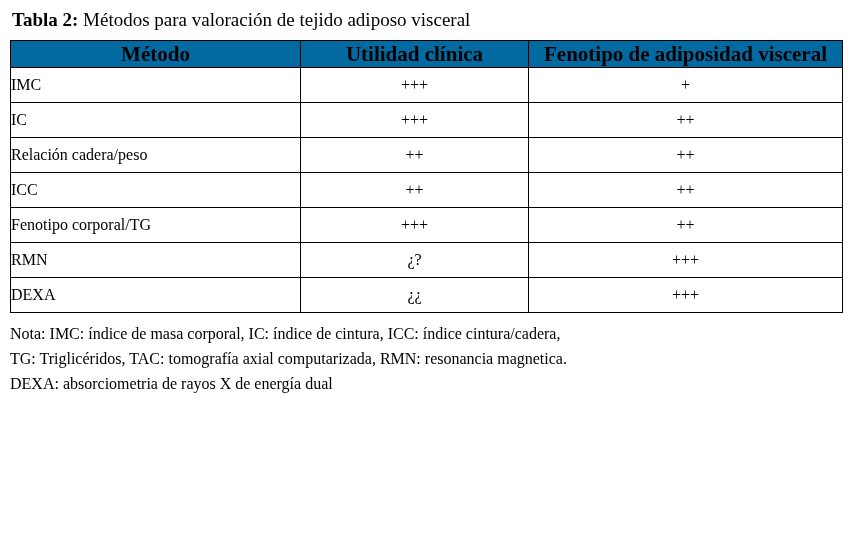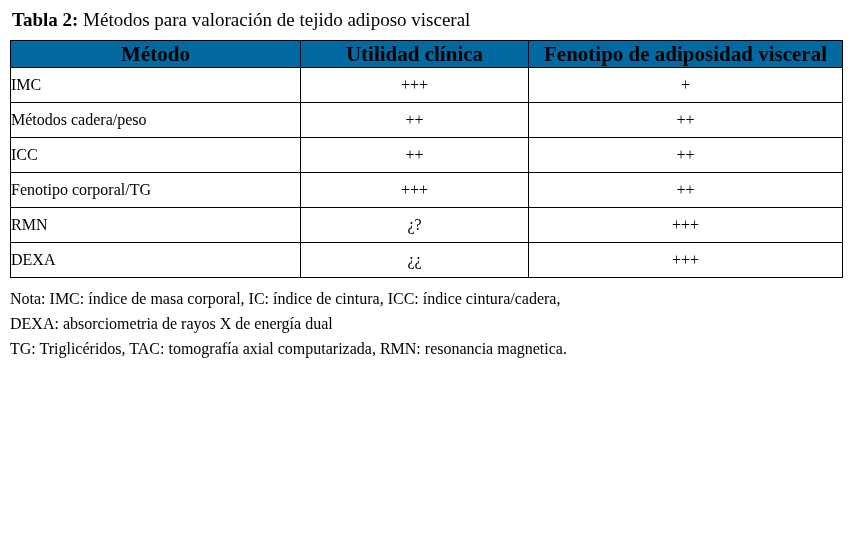--- a/index.html
+++ b/index.html
@@ -97,21 +97,26 @@
         <th>Fenotipo de adiposidad visceral</th>
       </tr>
     </thead>
     <tbody>
       <tr>
         <td class="cell-method">IMC</td>
         <td class="cell-center">+++</td>
         <td class="cell-center">+</td>
       </tr>
       <tr>
-        <td class="cell-method">Métodos cadera/peso</td>
+        <td class="cell-method">IC</td>
+        <td class="cell-center">+++</td>
+        <td class="cell-center">++</td>
+      </tr>
+      <tr>
+        <td class="cell-method">Relación cadera/peso</td>
         <td class="cell-center">++</td>
         <td class="cell-center">++</td>
       </tr>
       <tr>
         <td class="cell-method">ICC</td>
         <td class="cell-center">++</td>
         <td class="cell-center">++</td>
       </tr>
       <tr>
         <td class="cell-method">Fenotipo corporal/TG</td>
@@ -126,17 +131,17 @@
       <tr>
         <td class="cell-method">DEXA</td>
         <td class="cell-center">¿¿</td>
         <td class="cell-center">+++</td>
       </tr>
     </tbody>
   </table>
 
   <div class="notes">
     <div>Nota: IMC: índice de masa corporal, IC: índice de cintura, ICC: índice cintura/cadera,</div>
+    <div>TG: Triglicéridos, TAC: tomografía axial computarizada, RMN: resonancia magnetica.</div>
     <div>DEXA: absorciometria de rayos X de energía dual</div>
-    <div>TG: Triglicéridos, TAC: tomografía axial computarizada, RMN: resonancia magnetica.</div>
   </div>
 
 </div>
 
 </body></html>

